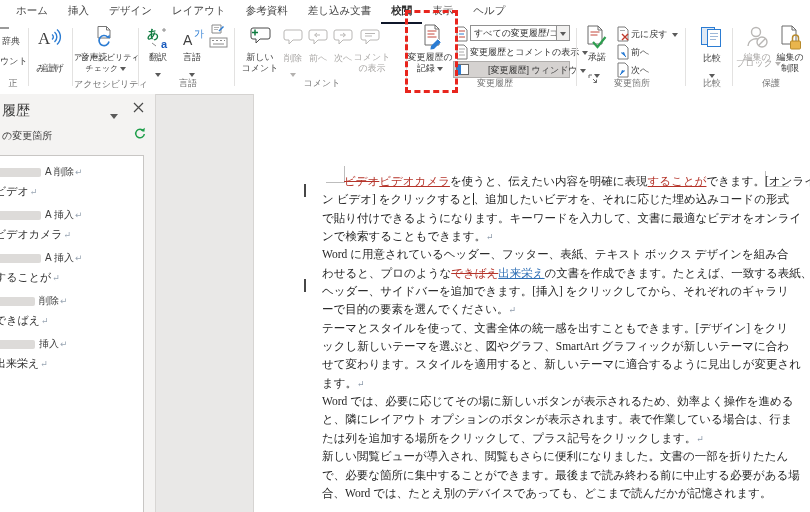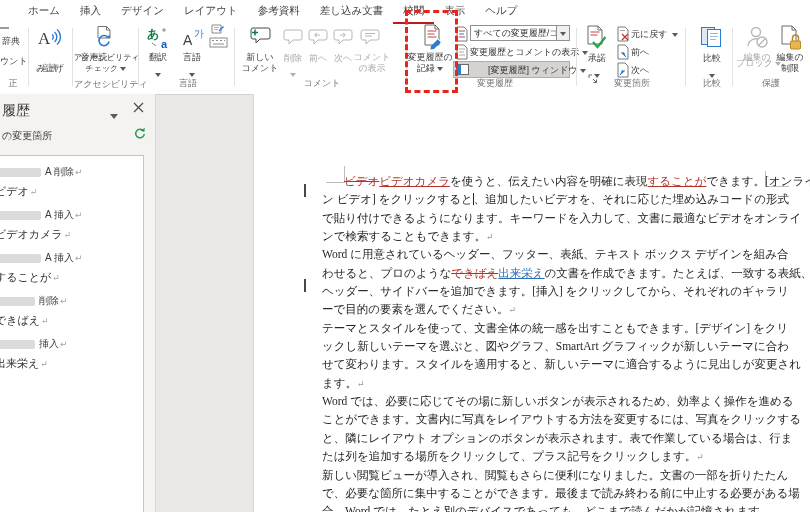--- a/index.html
+++ b/index.html
@@ -1,22 +1,22 @@
 <!DOCTYPE html>
 <html><head>
 <meta charset="utf-8">
 <style>
   html,body{margin:0;padding:0;}
   #app{position:relative;width:810px;height:512px;overflow:hidden;background:#e9e8e7;
        font-family:"Liberation Sans","DejaVu Sans",sans-serif;-webkit-font-smoothing:antialiased;}
   .b{position:absolute;}
   
-  #tabrow{left:0;top:0;width:810px;height:24px;background:#fff;display:flex;align-items:flex-end;padding-left:18px;box-sizing:border-box;}
+  #tabrow{left:0;top:0;width:810px;height:24px;background:#fff;display:flex;align-items:flex-end;padding-left:6px;box-sizing:border-box;}
   .tab{font-size:10.5px;color:#444;padding:5px 10px 4px;white-space:nowrap;border-bottom:2px solid transparent;}
-  .tab.active{color:#333;border-bottom:2px solid #b91c1c;font-weight:normal;}
+  .tab.active{color:#333;border-bottom:2px solid #0f172a;font-weight:bold;}
   #ribbon{left:0;top:24px;width:810px;height:70px;background:#fff;border-bottom:1px solid #d5d3d1;}
   .divider{width:1px;top:28px;height:58px;background:#e3e2e1;}
   .lbl{font-size:9px;color:#3d3d3d;text-align:center;line-height:11px;white-space:nowrap;}
   .lbl8{font-size:8px;}
   .glabel{font-size:9px;color:#737373;text-align:center;white-space:nowrap;}
   .dis{color:#a9a7a5;}
   .car{display:inline-block;width:0;height:0;border-left:3px solid transparent;border-right:3px solid transparent;border-top:4px solid #5a5a5a;vertical-align:middle;}
   .car.g{border-top-color:#b3b1af;}
   .combo{border:1px solid #919191;background:#fff;font-size:9px;color:#333;line-height:14px;padding:0 3px;white-space:nowrap;overflow:hidden;box-sizing:border-box;}
   .ddbtn{border:1px solid #919191;border-left:none;background:#f1f0ef;text-align:center;line-height:14px;box-sizing:border-box;}
@@ -225,21 +225,21 @@
     <div class="b divider" style="left:576px;top:4px;height:58px;"></div>
 
     <div class="b" style="left:584px;top:1px;">
       <svg width="26" height="26">
           <path d="M4 1h10l4 4v14H4z" fill="#fff" stroke="#6a6a6a"></path>
           <path d="M14 1v4h4" fill="none" stroke="#6a6a6a"></path>
           <path d="M6.5 7h9M6.5 10h7" stroke="#c4463a"></path>
           <path d="M9 17l4.5 5 8-10" stroke="#2e9e4f" fill="none" stroke-width="2.2"></path>
         </svg>
     </div>
-    <div class="b lbl" style="left:584px;top:29px;width:26px;">承諾</div>
+    <div class="b lbl" style="left:584px;top:29px;width:26px;font-family:Liberation Mono, monospace;">承諾</div>
     <div class="b" style="left:594px;top:42px;"><span class="car"></span></div>
 
     <div class="b" style="left:616px;top:2px;">
       <svg width="15" height="16">
           <path d="M2 1h7l3 3v11H2z" fill="#fff" stroke="#7a7a7a"></path>
           <path d="M4 4.5h5" stroke="#a8a8a8"></path>
           <path d="M6 8l6 6M12 8l-6 6" stroke="#c0392b" stroke-width="1.4"></path>
         </svg>
     </div>
     <div class="b smalltext" style="left:631px;top:4px;"><span>元に戻す</span>&nbsp;&nbsp;<span class="car"></span></div>
@@ -358,21 +358,20 @@
       <div class="dl end"><span class="sp">ンで検索することもできます。</span><span class="sm">↵</span></div>
       <div class="dl"><span class="sp">Word に用意されているヘッダー、フッター、表紙、テキスト ボックス デザインを組み合</span></div>
       <div class="dl"><span class="sp">わせると、プロのような</span><span class="sd">できばえ</span><span class="sb">出来栄え</span><span class="sp">の文書を作成できます。たとえば、一致する表紙、</span></div>
       <div class="dl"><span class="sp">ヘッダー、サイドバーを追加できます。[挿入] をクリックしてから、それぞれのギャラリ</span></div>
       <div class="dl end"><span class="sp">ーで目的の要素を選んでください。</span><span class="sm">↵</span></div>
       <div class="dl"><span class="sp">テーマとスタイルを使って、文書全体の統一感を出すこともできます。[デザイン] をクリ</span></div>
       <div class="dl"><span class="sp">ックし新しいテーマを選ぶと、図やグラフ、SmartArt グラフィックが新しいテーマに合わ</span></div>
       <div class="dl"><span class="sp">せて変わります。スタイルを適用すると、新しいテーマに適合するように見出しが変更され</span></div>
       <div class="dl end"><span class="sp">ます。</span><span class="sm">↵</span></div>
       <div class="dl"><span class="sp">Word では、必要に応じてその場に新しいボタンが表示されるため、効率よく操作を進める</span></div>
-      <div class="dl"><span class="sp">ことができます。文書内に写真をレイアウトする方法を変更するには、写真をクリックする</span></div>
       <div class="dl"><span class="sp">と、隣にレイアウト オプションのボタンが表示されます。表で作業している場合は、行ま</span></div>
       <div class="dl end"><span class="sp">たは列を追加する場所をクリックして、プラス記号をクリックします。</span><span class="sm">↵</span></div>
       <div class="dl"><span class="sp">新しい閲覧ビューが導入され、閲覧もさらに便利になりました。文書の一部を折りたたん</span></div>
       <div class="dl"><span class="sp">で、必要な箇所に集中することができます。最後まで読み終わる前に中止する必要がある場</span></div>
       <div class="dl end"><span class="sp">合、Word では、たとえ別のデバイスであっても、どこまで読んだかが記憶されます。</span></div>
     </div>
 
 </div>
 
 </body></html>

